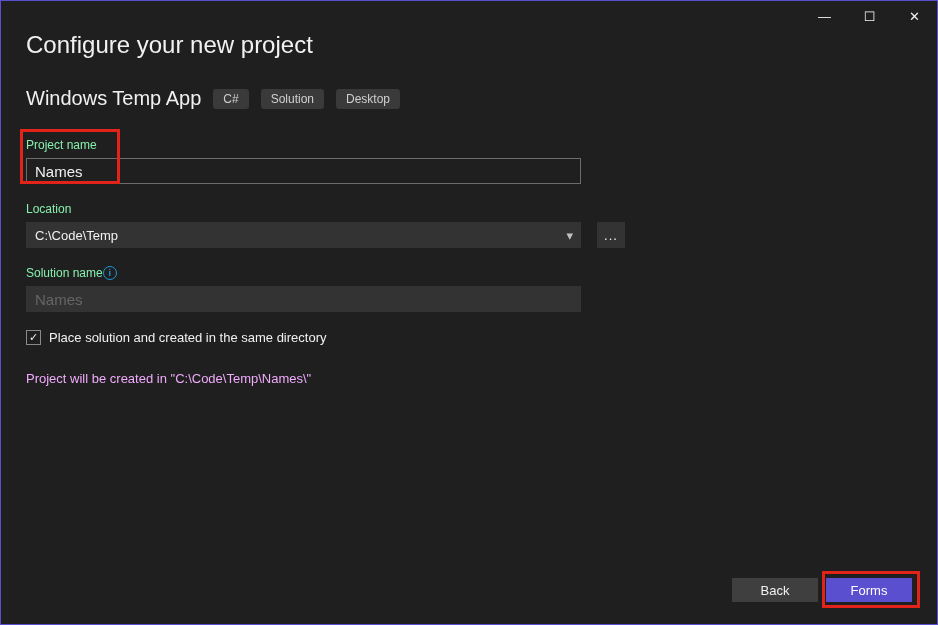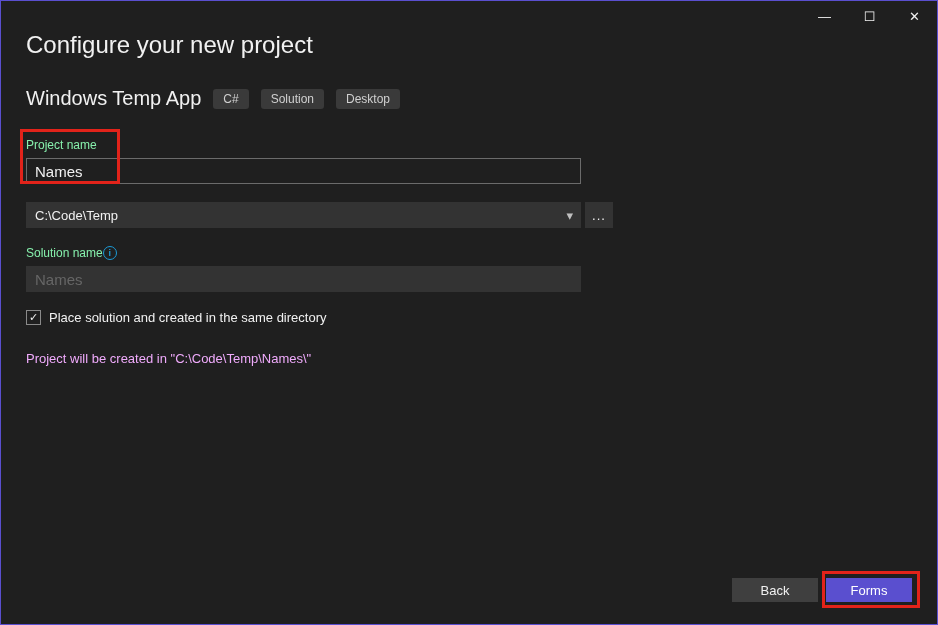--- a/index.html
+++ b/index.html
@@ -69,21 +69,21 @@
     font-size: 15px;
     font-family: inherit;
     outline: none;
   }
   .text-input.readonly {
     background: #333333;
     border: 1px solid #333333;
     color: #666666;
   }
   .text-input.readonly::placeholder { color: #666666; }
-  .loc-row { display: flex; align-items: center; gap: 4px; }
+  .loc-row { display: flex; align-items: center; gap: 16px; }
   .select-wrap {
     position: relative;
     width: 555px;
   }
   .select-input {
     width: 100%;
     height: 26px;
     background: #333333;
     border: 1px solid #333333;
     color: #f1f1f1;
@@ -210,20 +210,21 @@
     <span class="tag">Solution</span>
     <span class="tag">Desktop</span>
   </div>
 
   <div class="field-group">
     <label class="field-label">Project name</label>
     <input type="text" class="text-input" value="Names" style="">
   </div>
 
   <div class="field-group">
+    <label class="field-label">Location</label>
     <div class="loc-row">
       <div class="select-wrap">
         <input type="text" class="select-input" value="C:\Code\Temp" style="">
         <span class="select-caret">▾</span>
       </div>
       <button class="browse-btn">
         <span>...</span>
       </button>
     </div>
   </div>

